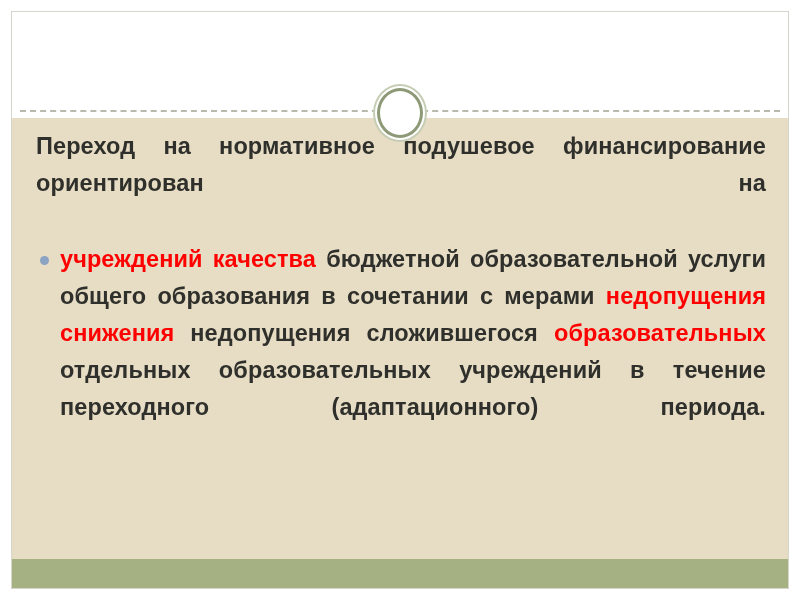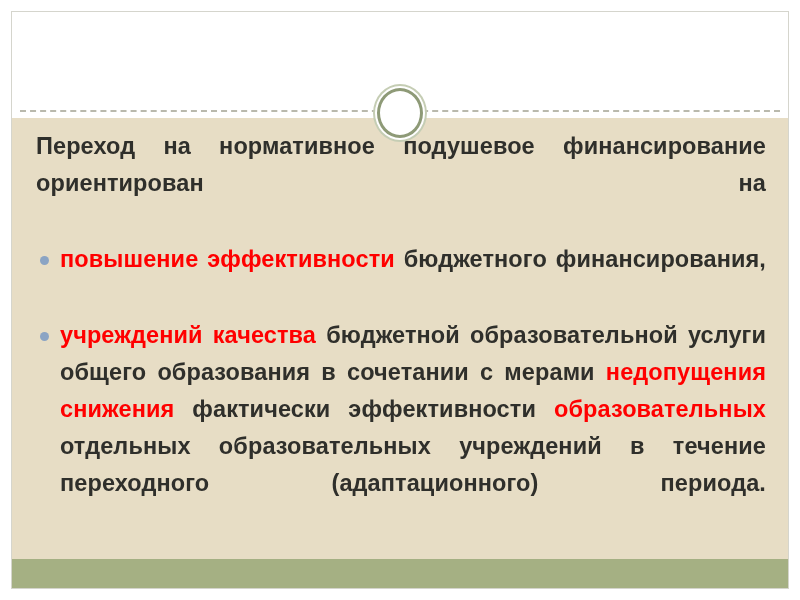--- a/index.html
+++ b/index.html
@@ -148,26 +148,23 @@
     <div class="dashed-rule"></div>
   </div>
 
   <div class="ring-deco"></div>
 
   <div class="body-zone">
     <div class="content">
 
       <p class="para lead"><span>Переход на нормативное подушевое финансирование ориентирован на</span></p>
 
-      <div class="bullet-item">
-        <span class="bullet-dot"></span>
-      <span class="hl">повышение эффективности</span><span> бюджетного финансирования,</span></div>
 
       <div class="bullet-item">
         <span class="bullet-dot"></span>
-      <span class="hl">учреждений качества</span><span> бюджетной образовательной услуги общего образования в сочетании с мерами </span><span class="hl">недопущения снижения</span><span> фактически эффективности </span><span class="hl">образовательных</span><span> отдельных образовательных учреждений в течение переходного (адаптационного) периода.</span></div>
+      <span class="hl">учреждений качества</span><span> бюджетной образовательной услуги общего образования в сочетании с мерами </span><span class="hl">недопущения снижения</span><span> недопущения сложившегося </span><span class="hl">образовательных</span><span> отдельных образовательных учреждений в течение переходного (адаптационного) периода.</span></div>
 
     </div>
   </div>
 
   <div class="green-band"></div>
 
 </div>
 
 </body></html>

